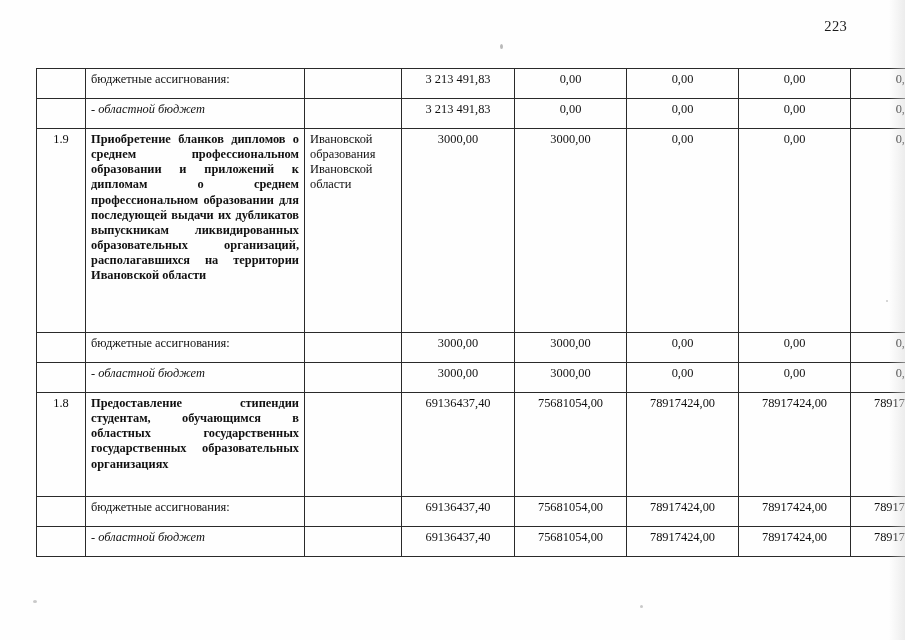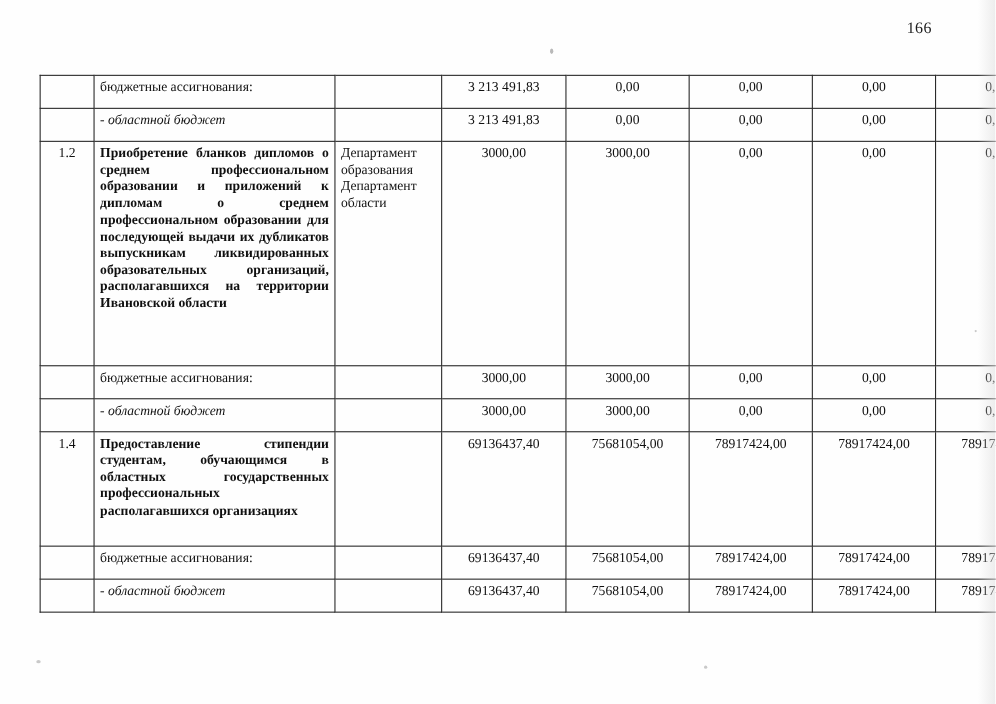--- a/index.html
+++ b/index.html
@@ -91,21 +91,21 @@
     top: 0; right: 0;
     width: 16px; height: 640px;
     background: linear-gradient(to right, rgba(255,255,255,0), rgba(222,222,222,0.55));
   }
 </style>
 </head>
 <body>
 
 <div class="page">
 
-  <div class="page-number">166</div>
+  <div class="page-number">223</div>
 
   <div class="table-wrap">
     <table class="doc-table">
       <tbody>
 
         <tr class="short-row">
           <td class="c-num"></td>
           <td class="c-name nm">бюджетные ассигнования:</td>
           <td class="c-dept dept-cell"></td>
           <td class="c-v1 val">3 213 491,83</td>
@@ -120,23 +120,23 @@
           <td class="c-name nm-ind">- областной бюджет</td>
           <td class="c-dept dept-cell"></td>
           <td class="c-v1 val">3 213 491,83</td>
           <td class="c-v2 val">0,00</td>
           <td class="c-v3 val">0,00</td>
           <td class="c-v4 val">0,00</td>
           <td class="c-v5 val">0,00</td>
         </tr>
 
         <tr class="tall-row">
-          <td class="c-num">1.2</td>
+          <td class="c-num">1.9</td>
           <td class="c-name just">Приобретение бланков дипломов о среднем профессиональном образовании и приложений к дипломам о среднем профессиональном образовании для последующей выдачи их дубликатов выпускникам ликвидированных образовательных организаций, располагавшихся на территории Ивановской области</td>
-          <td class="c-dept dept-cell">Департамент образования Департамент области</td>
+          <td class="c-dept dept-cell">Ивановской образования Ивановской области</td>
           <td class="c-v1 val">3000,00</td>
           <td class="c-v2 val">3000,00</td>
           <td class="c-v3 val">0,00</td>
           <td class="c-v4 val">0,00</td>
           <td class="c-v5 val">0,00</td>
         </tr>
 
         <tr class="short-row">
           <td class="c-num"></td>
           <td class="c-name nm">бюджетные ассигнования:</td>
@@ -153,22 +153,22 @@
           <td class="c-name nm-ind">- областной бюджет</td>
           <td class="c-dept dept-cell"></td>
           <td class="c-v1 val">3000,00</td>
           <td class="c-v2 val">3000,00</td>
           <td class="c-v3 val">0,00</td>
           <td class="c-v4 val">0,00</td>
           <td class="c-v5 val">0,00</td>
         </tr>
 
         <tr class="mid-row">
-          <td class="c-num">1.4</td>
-          <td class="c-name just">Предоставление стипендии студентам, обучающимся в областных государственных профессиональных располагавшихся организациях</td>
+          <td class="c-num">1.8</td>
+          <td class="c-name just">Предоставление стипендии студентам, обучающимся в областных государственных государственных образовательных организациях</td>
           <td class="c-dept dept-cell empty-cell"></td>
           <td class="c-v1 val">69136437,40</td>
           <td class="c-v2 val">75681054,00</td>
           <td class="c-v3 val">78917424,00</td>
           <td class="c-v4 val">78917424,00</td>
           <td class="c-v5 val">78917424,00</td>
         </tr>
 
         <tr class="short-row">
           <td class="c-num"></td>

